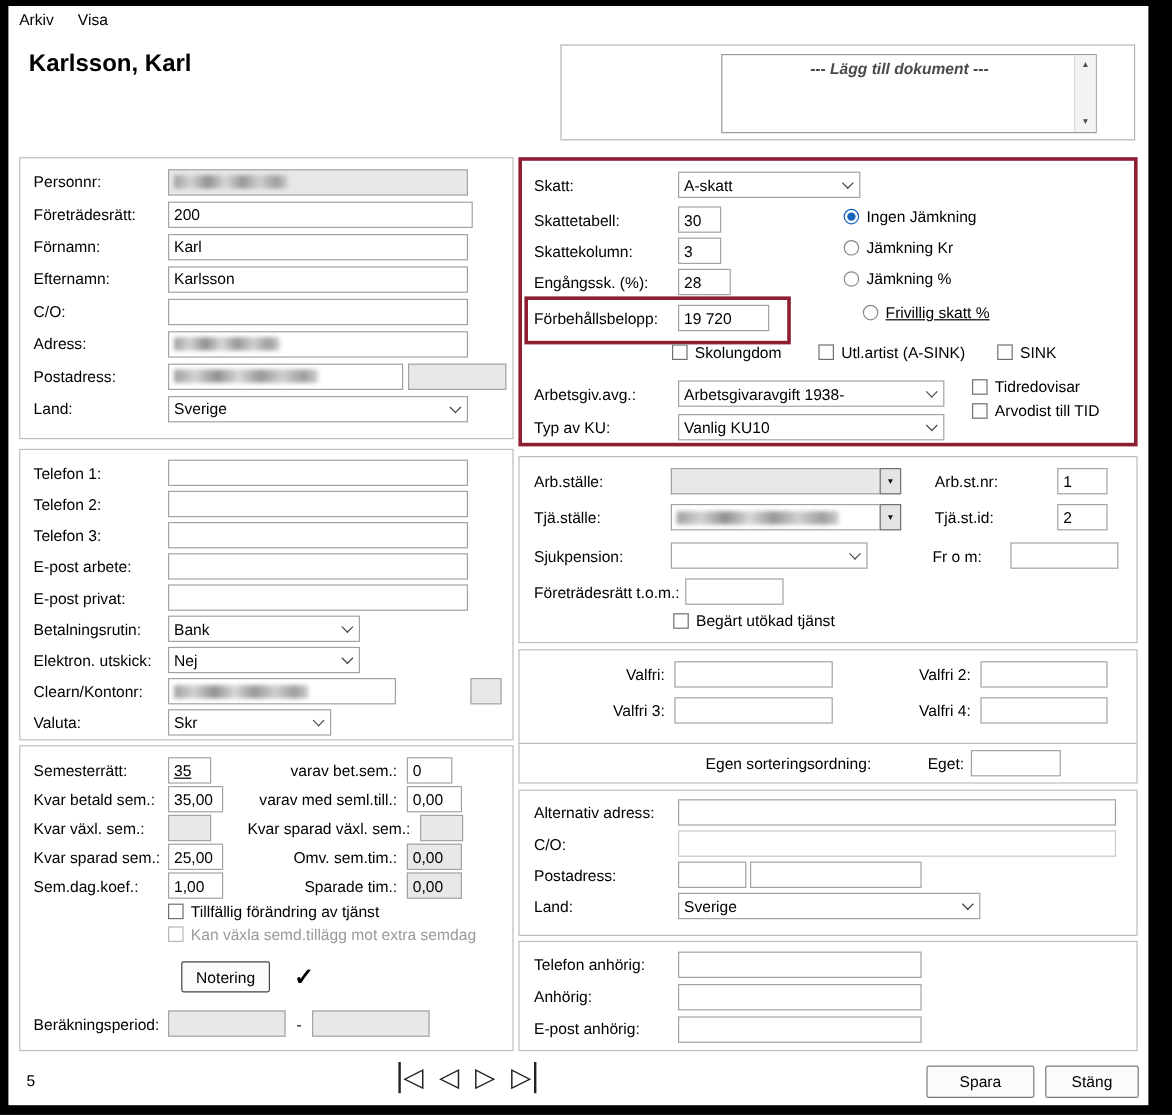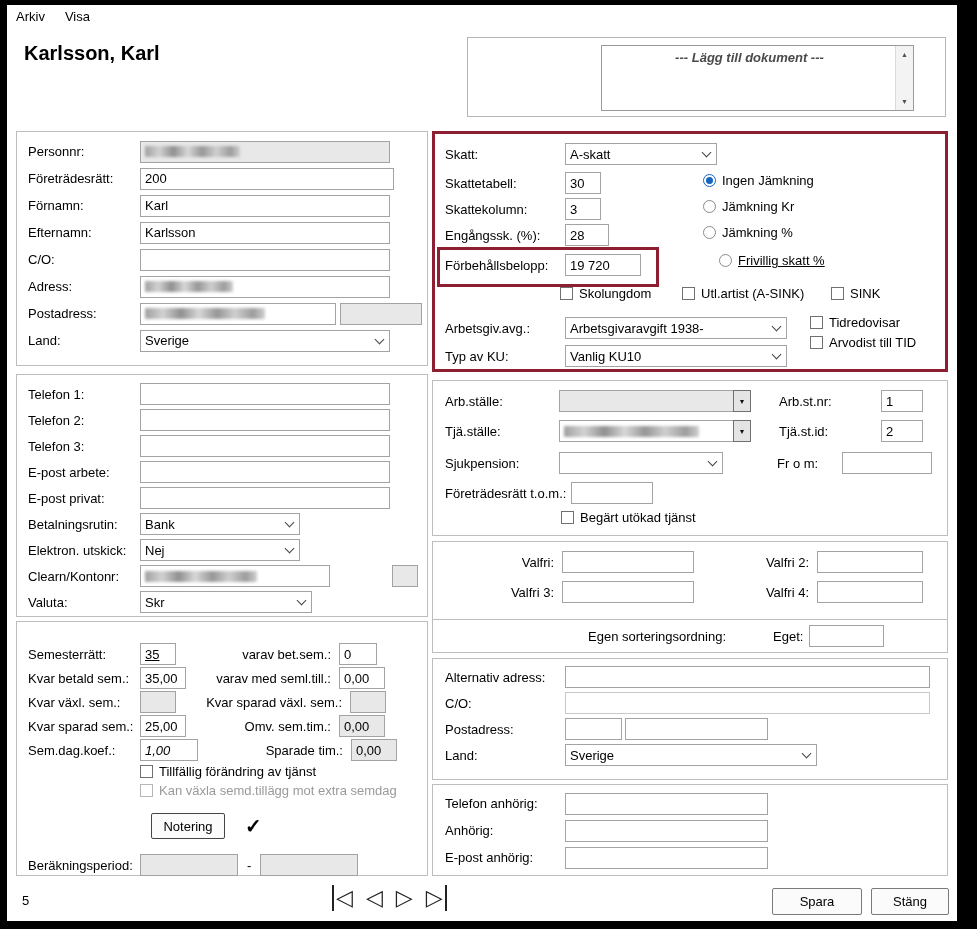--- a/index.html
+++ b/index.html
@@ -157,28 +157,28 @@
     </div>
     <div class="frow" style="height:26px;">
       <span class="flabel">Clearn/Kontonr:</span>
       <span class="txt" style="width:190px;">
           <i class="smudge" style="width:112px;"></i>
         </span>
       <span class="txt dis" style="width:26px;margin-left:62px;"></span>
     </div>
     <div class="frow" style="height:26px;">
       <span class="flabel">Valuta:</span>
-      <span class="combo" style="width:172px;">
+      <span class="combo" style="width:136px;">
         <span>Skr</span>
         <i class="chev"></i>
       </span>
     </div>
   </div>
 
-  <div class="gbox" style="left:16px;top:621px;width:412px;height:255px;padding-top:20px;">
+  <div class="gbox" style="left:16px;top:621px;width:412px;height:255px;padding-top:8px;">
     <div class="frow" style="height:24px;">
       <span class="flabel">Semesterrätt:</span>
       <span class="txt" style="width:36px;text-decoration:underline;">35</span>
       <span class="rlabel" style="width:155px;">varav bet.sem.:</span>
       <span class="txt" style="width:38px;">0</span>
     </div>
     <div class="frow" style="height:24px;">
       <span class="flabel">Kvar betald sem.:</span>
       <span class="txt" style="width:46px;">35,00</span>
       <span class="rlabel" style="width:145px;">varav med seml.till.:</span>
@@ -191,21 +191,21 @@
       <span class="txt dis" style="width:36px;"></span>
     </div>
     <div class="frow" style="height:24px;">
       <span class="flabel">Kvar sparad sem.:</span>
       <span class="txt" style="width:46px;">25,00</span>
       <span class="rlabel" style="width:145px;">Omv. sem.tim.:</span>
       <span class="txt dis" style="width:46px;">0,00</span>
     </div>
     <div class="frow" style="height:24px;">
       <span class="flabel">Sem.dag.koef.:</span>
-      <span class="txt" style="width:58px;font-style:italic;">1,00</span>
+      <span class="txt" style="width:46px;">1,00</span>
       <span class="rlabel" style="width:145px;">Sparade tim.:</span>
       <span class="txt dis" style="width:46px;">0,00</span>
     </div>
     <div class="cbrow" style="height:19px;margin-left:123px;">
       <span class="cb"></span>
       <span>Tillfällig förändring av tjänst</span>
     </div>
     <div class="cbrow" style="height:19px;margin-left:123px;">
       <span class="cb dis"></span>
       <span class="gray-text">Kan växla semd.tillägg mot extra semdag</span>

